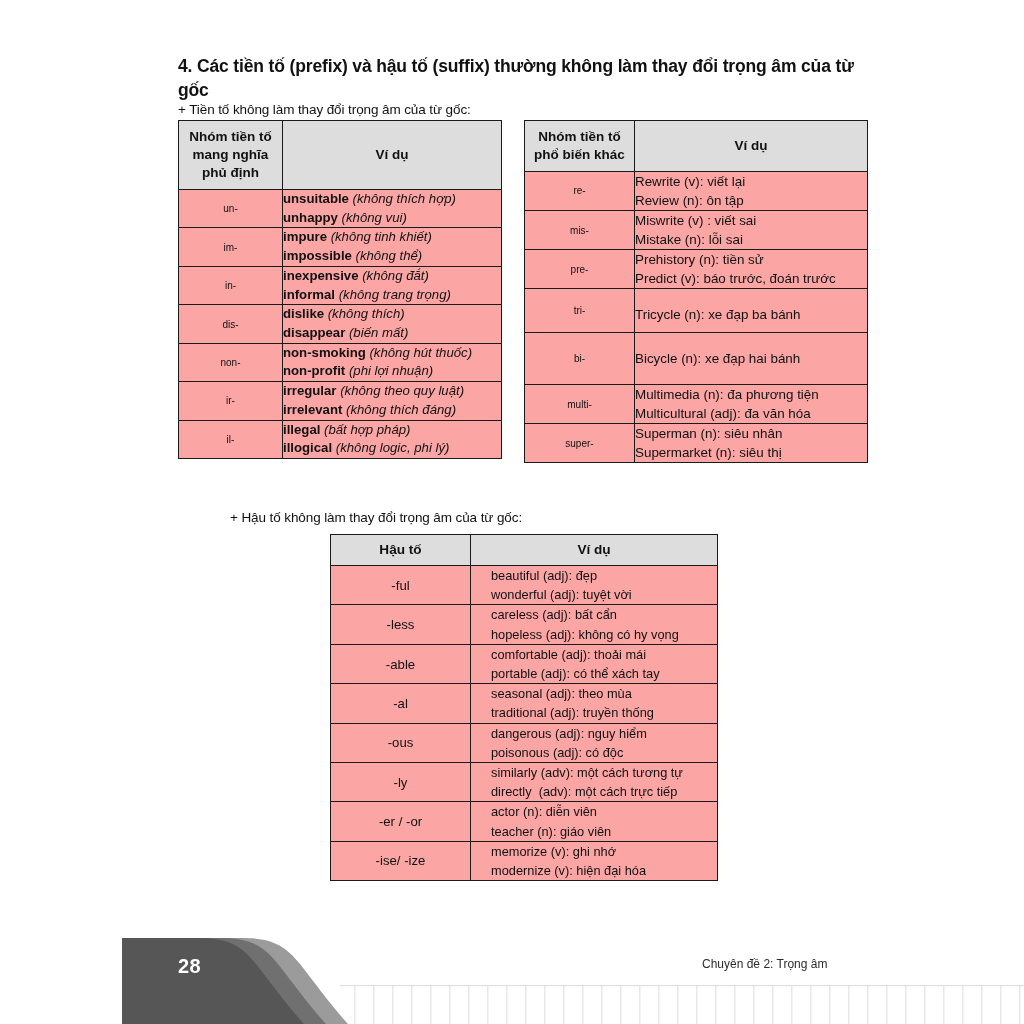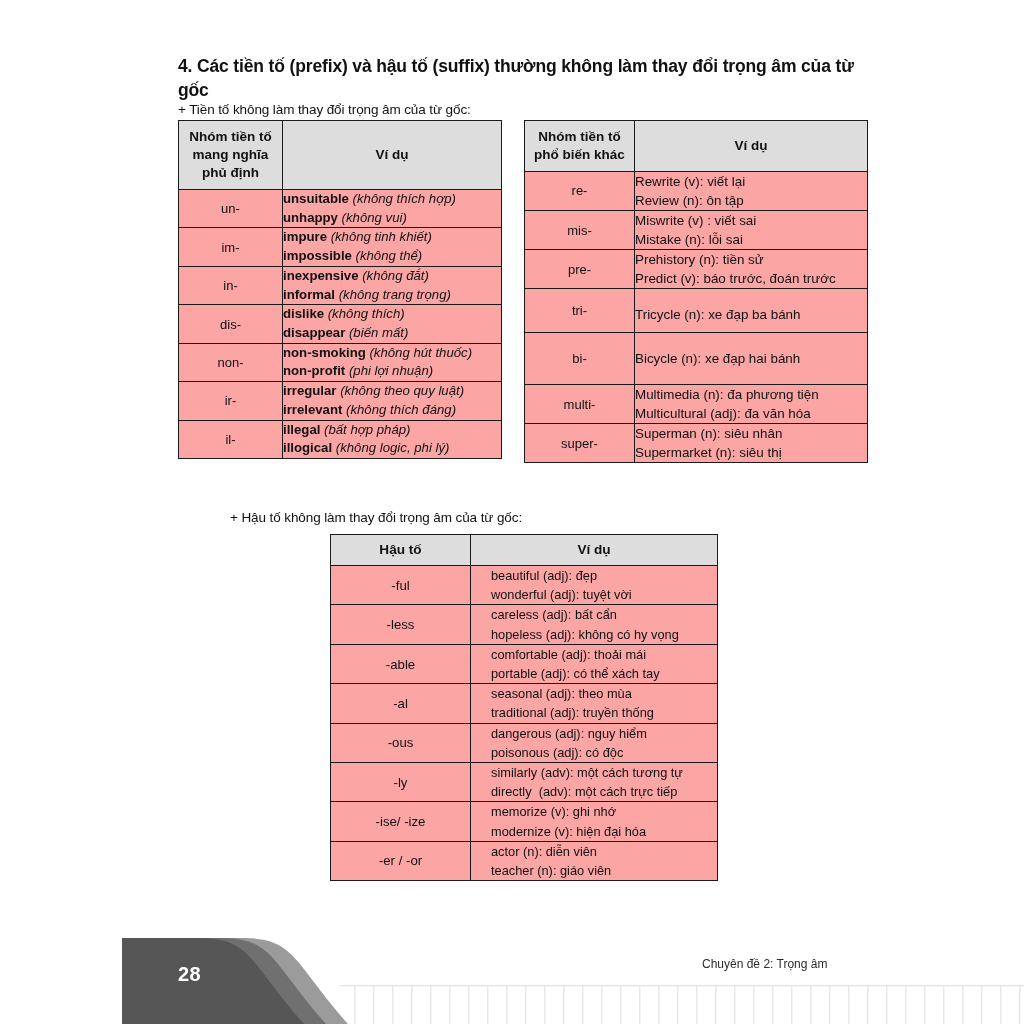--- a/index.html
+++ b/index.html
@@ -67,21 +67,21 @@
   table.tbl thead th {
     background: #dddddd;
     font-weight: bold;
     text-align: center;
     font-size: 13.5px;
     line-height: 1.33;
     padding: 7px 4px;
   }
   .key-cell {
     text-align: center;
-    font-size: 13px;
+    font-size: 10px;
     padding: 5px 3px;
     white-space: nowrap;
   }
   .ex-cell {
     text-align: left;
     padding: 6px 0 6px 9px;
     font-size: 13.5px;
     line-height: 1.42;
   }
   .ex-line { white-space: pre; }
@@ -318,31 +318,31 @@
         </td>
       </tr>
       <tr>
         <td class="key-cell">-ly</td>
         <td class="ex-cell">
           <div class="ex-line">similarly (adv): một cách tương tự</div>
           <div class="ex-line">directly  (adv): một cách trực tiếp</div>
         </td>
       </tr>
       <tr>
+        <td class="key-cell">-er / -or</td>
+        <td class="ex-cell">
+          <div class="ex-line">actor (n): diễn viên</div>
+          <div class="ex-line">teacher (n): giáo viên</div>
+        </td>
+      </tr>
+      <tr>
         <td class="key-cell">-ise/ -ize</td>
         <td class="ex-cell">
           <div class="ex-line">memorize (v): ghi nhớ</div>
           <div class="ex-line">modernize (v): hiện đại hóa</div>
-        </td>
-      </tr>
-      <tr>
-        <td class="key-cell">-er / -or</td>
-        <td class="ex-cell">
-          <div class="ex-line">actor (n): diễn viên</div>
-          <div class="ex-line">teacher (n): giáo viên</div>
         </td>
       </tr>
     </tbody>
   </table>
 
   <div class="footer">
     <svg class="footer-svg" width="1024" height="94" viewBox="0 0 1024 94">
       <defs>
         <pattern id="vstripes" width="19" height="94" patternUnits="userSpaceOnUse">
           <rect x="0" y="0" width="19" height="94" fill="#ffffff"></rect>
@@ -352,17 +352,17 @@
 
       <rect x="328" y="55" width="696" height="39" fill="url(#vstripes)"></rect>
       <rect x="328" y="55" width="696" height="1.2" fill="#e0e0e0"></rect>
 
       <path fill="#9b9b9b" d="M110 8 L230 8 C258 8 272 14 288 34 C306 57 318 74 336 94 L110 94 Z"></path>
 
       <path fill="#707070" d="M110 8 L208 8 C236 8 250 14 266 34 C284 57 296 74 314 94 L110 94 Z"></path>
 
       <path fill="#565656" d="M110 8 L186 8 C214 8 228 14 244 34 C262 57 274 74 292 94 L110 94 Z"></path>
     </svg>
-    <div class="page-number" style="top:25px;margin-top:8px;">28</div>
+    <div class="page-number" style="top:25px;">28</div>
     <div class="footer-caption" style="top:27px;">Chuyên đề 2: Trọng âm</div>
   </div>
 
 </div>
 
 </body></html>

